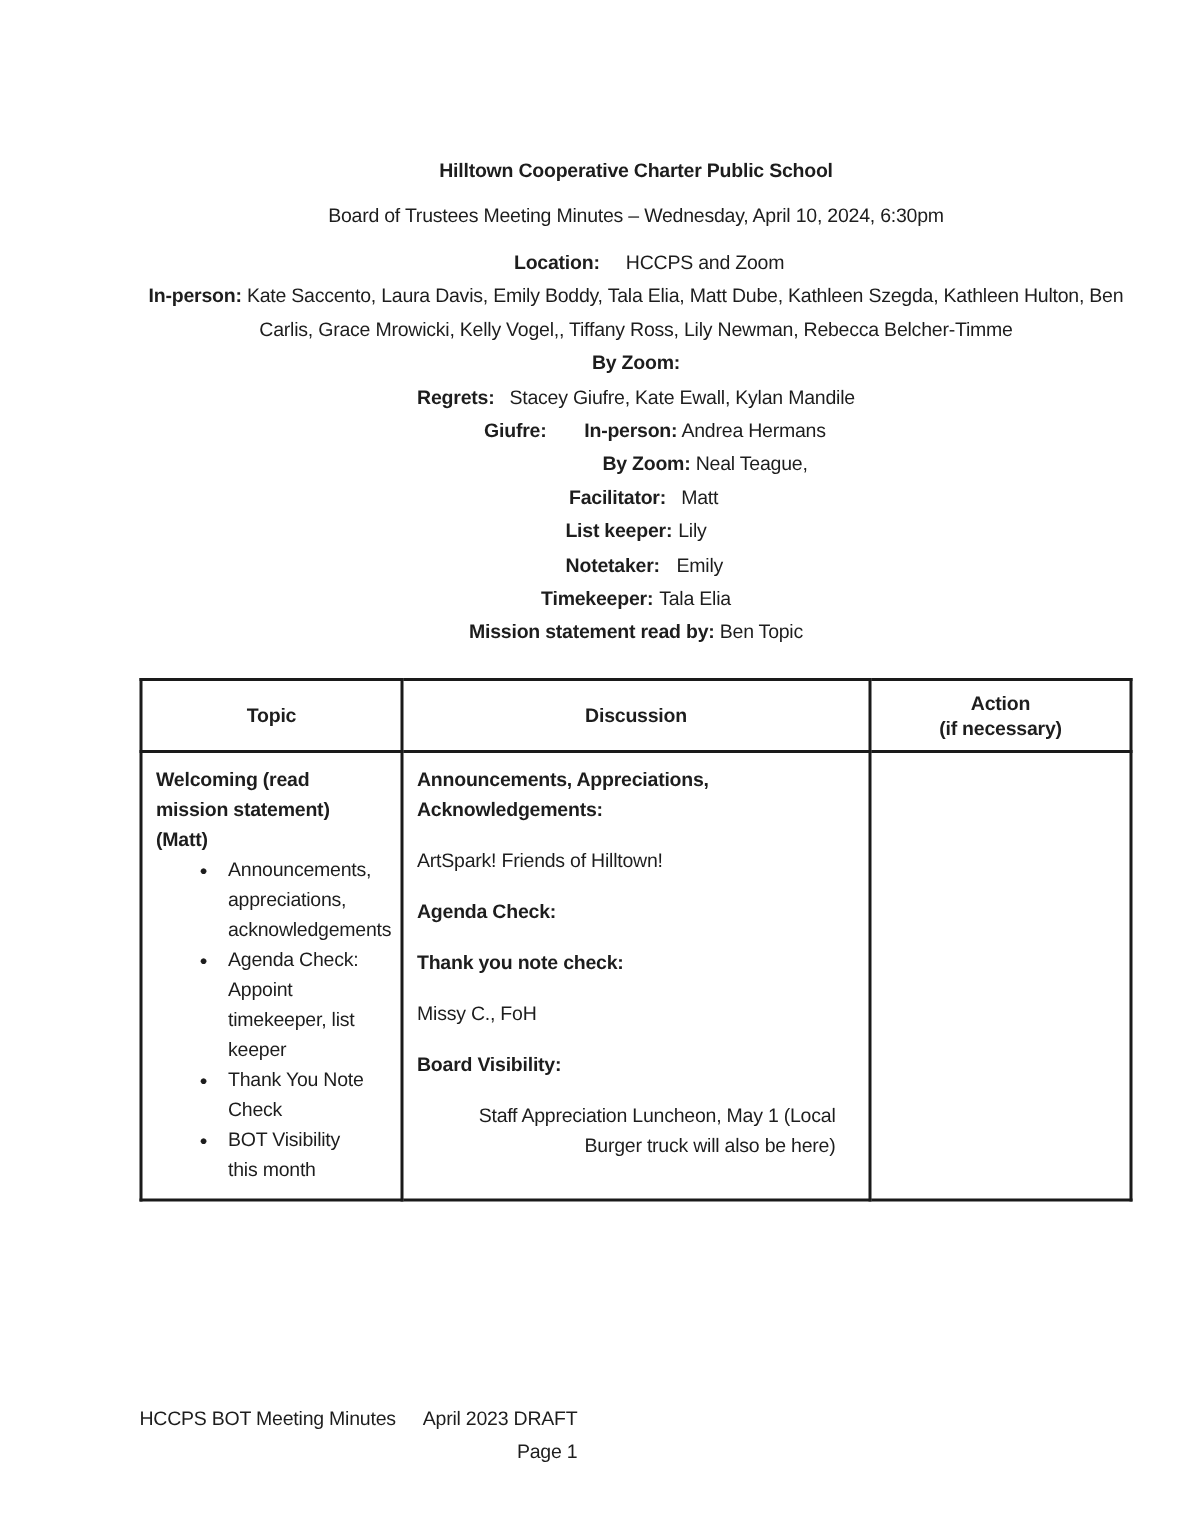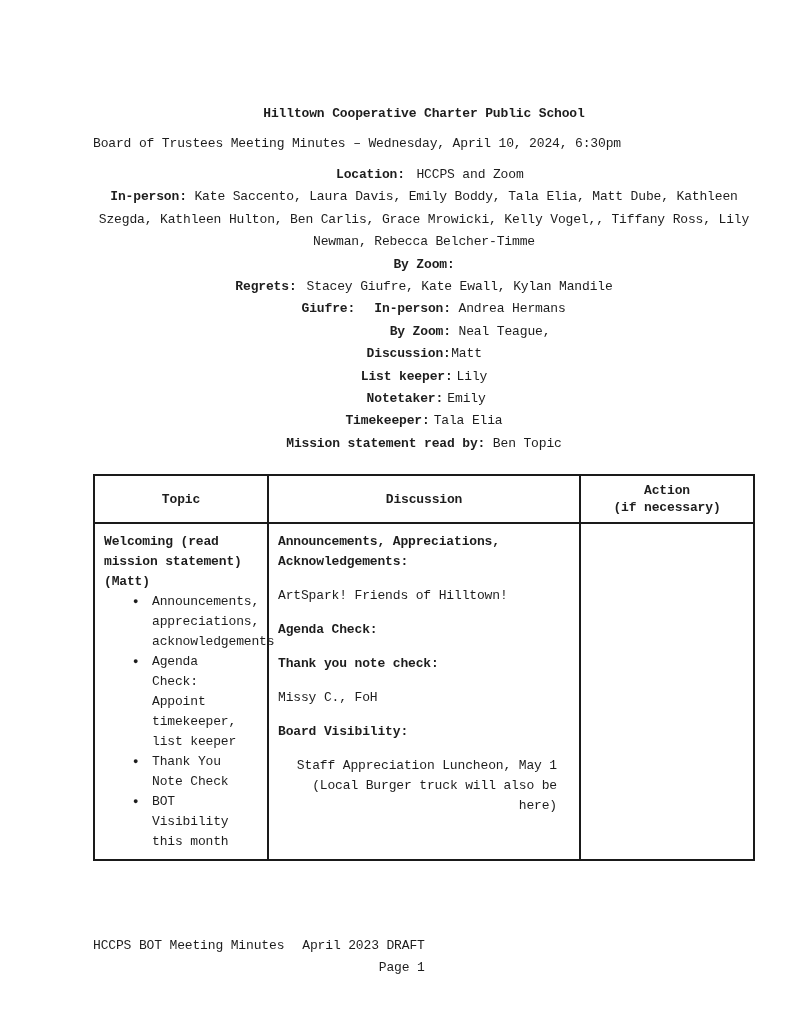--- a/index.html
+++ b/index.html
@@ -2,39 +2,39 @@
 <html><head>
 <meta charset="utf-8">
 <style>
   html, body { margin: 0; padding: 0; background: #ffffff; }
   .page {
     position: relative;
     width: 791px;
     height: 1024px;
     background: #ffffff;
     color: #1d1d1d;
-    font-family: Liberation Mono, monospace;
+    font-family: Liberation Sans, sans-serif;
     font-size: 13px;
     letter-spacing: -0.15px;
     overflow: hidden;
   }
   .content {
     position: absolute;
     left: 93px;
     top: 103px;
     width: 662px;
   }
   .doc-title {
     text-align: center;
     font-weight: bold;
     margin: 0 0 8px 0;
     line-height: 22px;
   }
   .doc-subtitle {
-    text-align: left;
+    text-align: center;
     margin: 0 0 9px 0;
     line-height: 22px;
   }
   .meta { line-height: 22.4px; text-align: center; }
   .meta p { margin: 0; }
   .bold { font-weight: bold; }
   .lbl-tab { display: inline-block; min-width: 92px; font-weight: bold; }
   .lbl-tab2 { display: inline-block; min-width: 85px; font-weight: bold; }
   .indent { padding-left: 92px; }
   .gap10 { margin-left: 10px; }
@@ -115,21 +115,21 @@
       </p>
       <p>
         <span class="lbl-tab">Giufre:</span><span class="bold">In-person:</span>
         <span>Andrea Hermans</span>
       </p>
       <p class="indent">
         <span class="bold">By Zoom:</span>
         <span>Neal Teague,</span>
       </p>
       <p>
-        <span class="lbl-tab2">Discussion:</span><span>Matt</span>
+        <span class="lbl-tab2">Facilitator:</span><span>Matt</span>
       </p>
       <p>
         <span class="bold">List keeper:</span><span class="gap4">Lily</span>
       </p>
       <p>
         <span class="lbl-tab2">Notetaker:</span><span>Emily</span>
       </p>
       <p>
         <span class="bold">Timekeeper:</span><span class="gap4">Tala Elia</span>
       </p>

